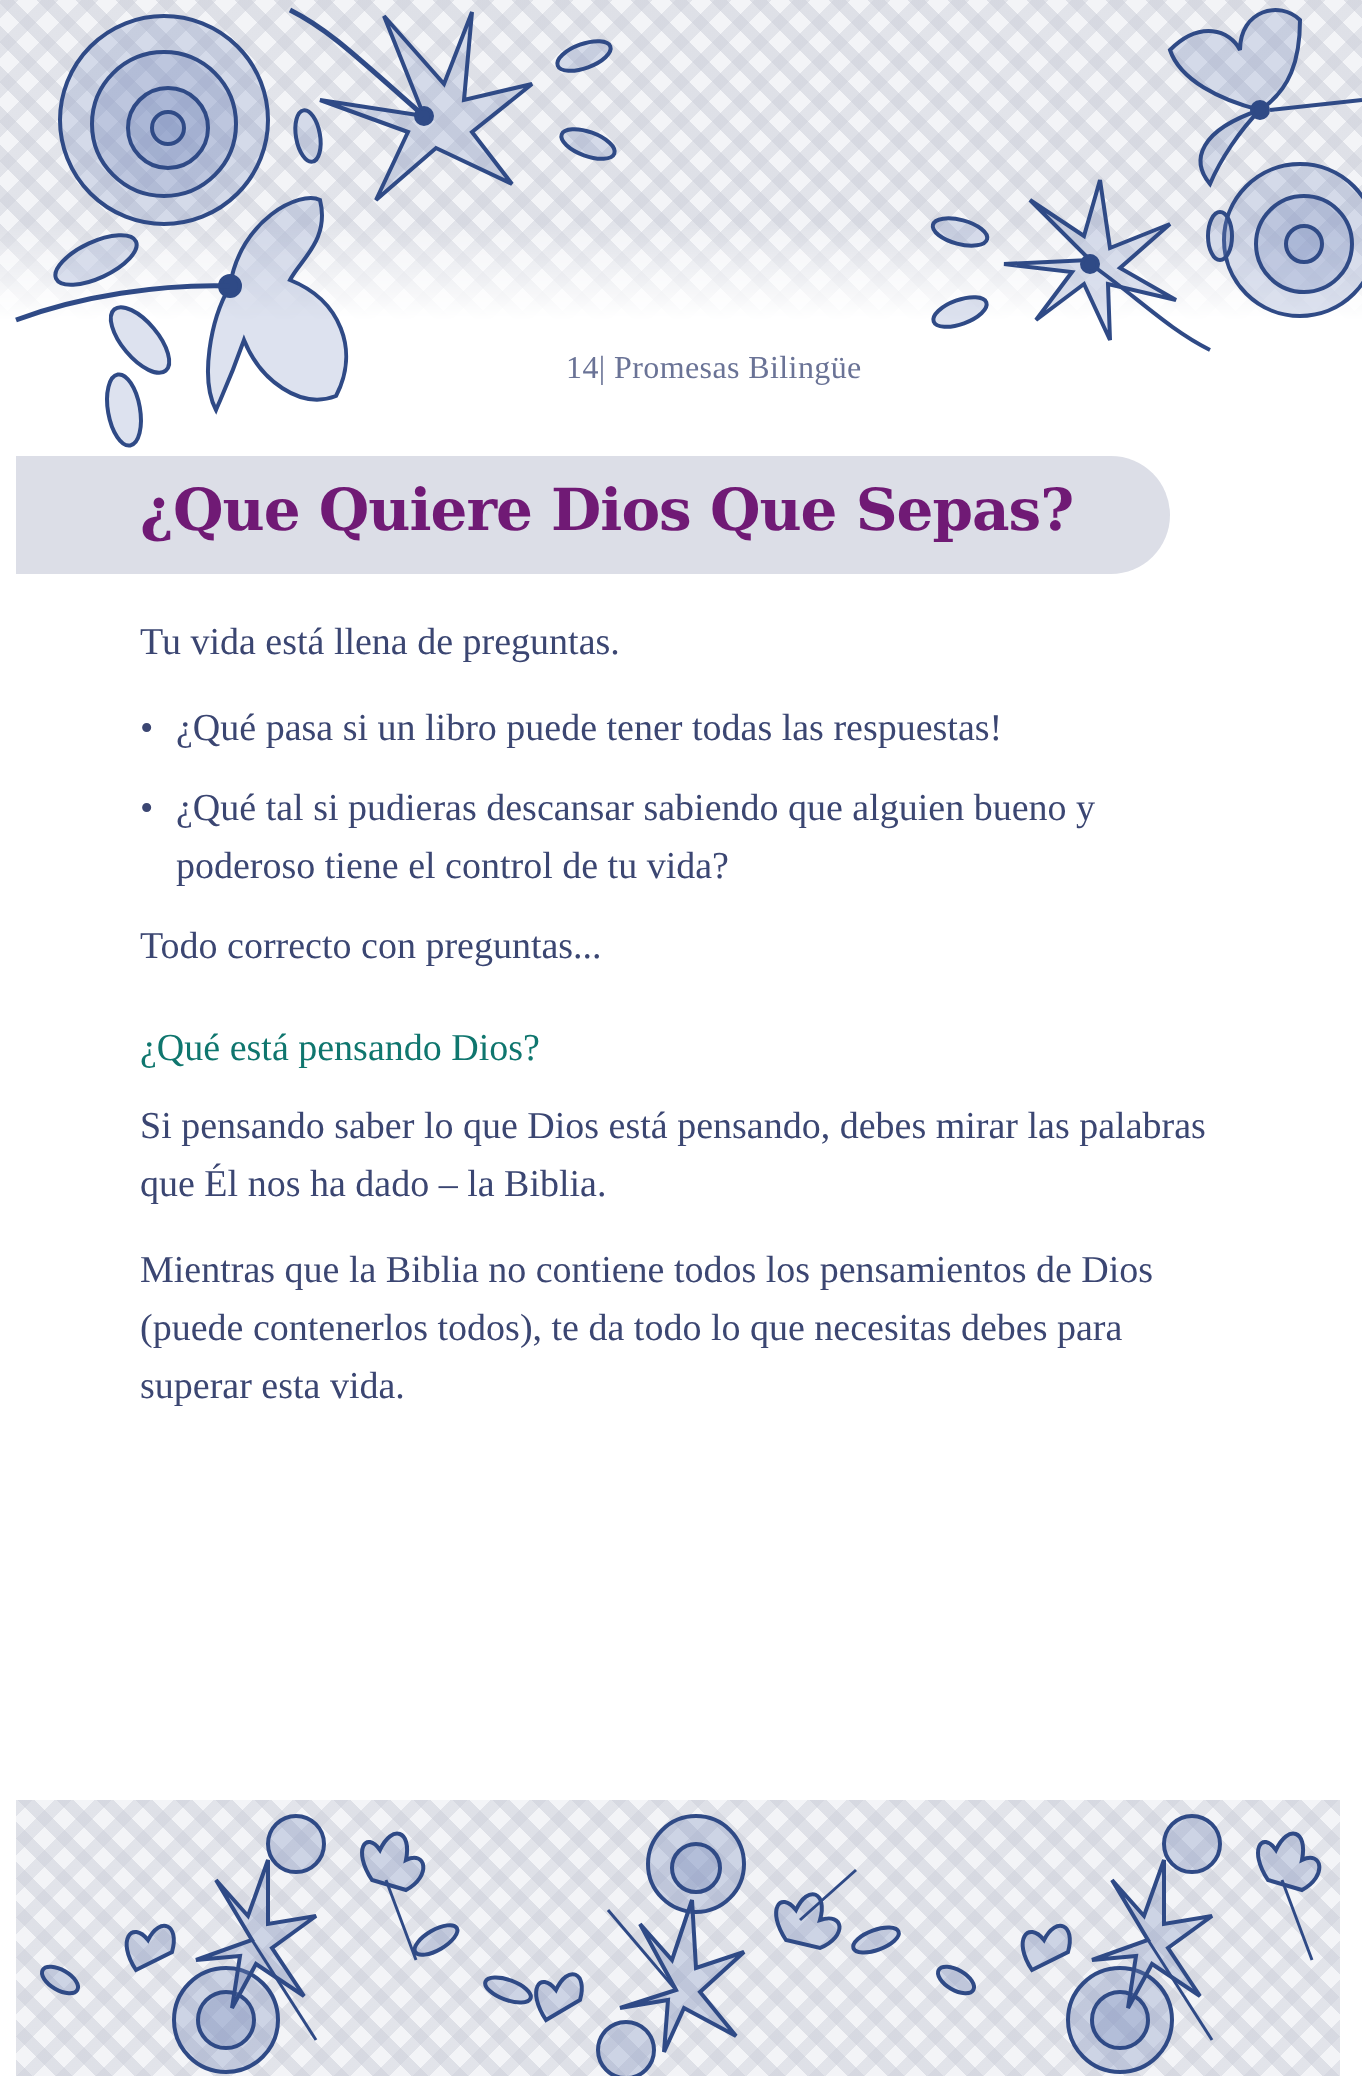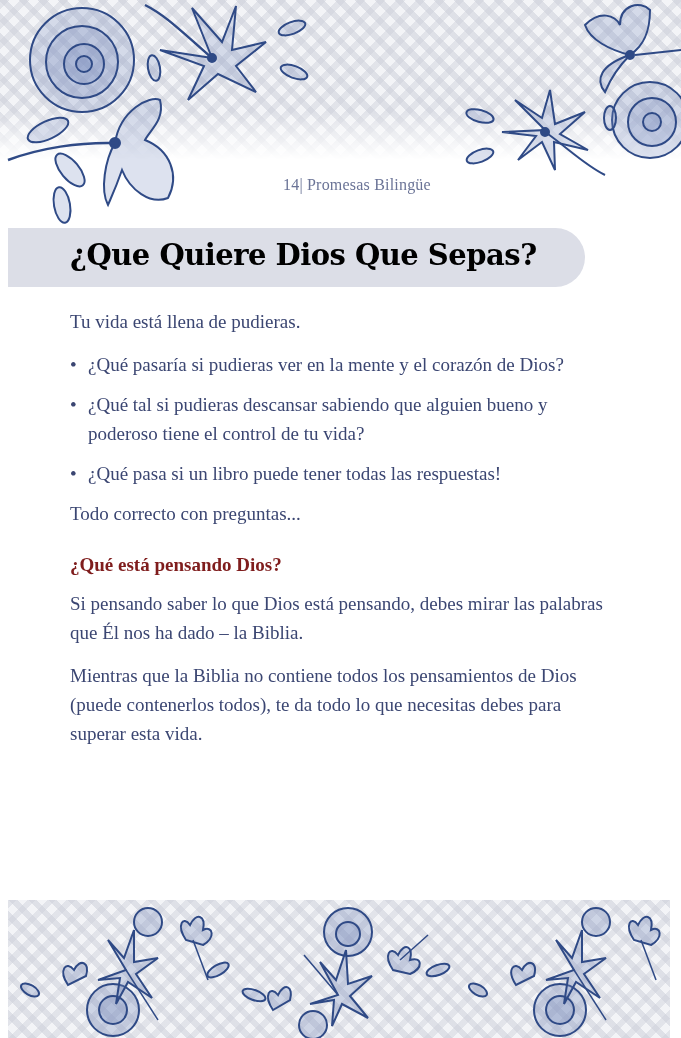--- a/index.html
+++ b/index.html
@@ -13,30 +13,30 @@
       repeating-linear-gradient(-45deg, rgba(205,208,218,0.45) 0 6px, transparent 6px 14px);
   }
   .top-pattern { left:0; top:0; width:681px; height:160px;
     -webkit-mask-image:linear-gradient(to bottom, #000 70%, transparent 100%);
             mask-image:linear-gradient(to bottom, #000 70%, transparent 100%); }
   .bottom-pattern { left:8px; top:900px; width:662px; height:138px; }
   .floral { position:absolute; }
   .running-head { position:absolute; left:283px; top:132px; font-size:16px; color:#6a7396; letter-spacing:0.2px;margin-top:44px; }
   .title-band { position:absolute; left:8px; top:228px; width:577px; height:59px; background:#dcdee7;
                 border-radius:0 30px 30px 0; }
-  .title { position:absolute; left:70px; top:238px; font-size:29px; font-weight:bold; color:#000000;
+  .title { position:absolute; left:70px; top:238px; font-size:29px; font-weight:bold; color:#701a75;
            font-family:"DejaVu Serif","Liberation Serif",serif; letter-spacing:-0.5px; }
   .body { position:absolute; left:70px; top:300px; width:540px; color:#3b4672; font-size:19px; line-height:29px; }
   .body p { margin:0; }
   .p-intro { margin-top:7px !important; }
   .p-gap { margin-top:25px !important; }
   ul { list-style:none; margin:14px 0 0 0; padding:0; }
   li { position:relative; padding-left:18px; margin-bottom:11px; }
   li::before { content:"•"; position:absolute; left:0; top:0; }
-  .subhead { font-weight:bold; color:#7f1d1d; margin-top:22px !important; }
+  .subhead { font-weight:normal; color:#0f766e; margin-top:22px !important; }
   .mt10 { margin-top:10px !important; }
   .mt14 { margin-top:14px !important; }
 </style>
 </head>
 <body>
 
 <div class="pattern top-pattern"></div>
 
 <svg class="floral" style="left:0;top:0" width="320" height="225" viewBox="0 0 320 225">
   <g fill="rgba(120,140,190,0.25)" stroke="#2f4a86" stroke-width="2">
@@ -82,25 +82,24 @@
   <path d="M88 134 C110 150 125 165 145 175" stroke="#2f4a86" stroke-width="2" fill="none"></path>
   <path d="M175 55 L221 50" stroke="#2f4a86" stroke-width="2" fill="none"></path>
 </svg>
 
 <div class="running-head">14| Promesas Bilingüe</div>
 
 <div class="title-band"></div>
 <div class="title">¿Que Quiere Dios Que Sepas?</div>
 
 <div class="body">
-  <p class="p-intro">Tu vida está llena de pudieras.</p>
+  <p class="p-intro">Tu vida está llena de preguntas.</p>
   <ul>
-    <li>¿Qué pasaría si pudieras ver en la mente y el corazón de Dios?</li>
+    <li>¿Qué pasa si un libro puede tener todas las respuestas!</li>
     <li>¿Qué tal si pudieras descansar sabiendo que alguien bueno y poderoso tiene el control de tu vida?</li>
-    <li>¿Qué pasa si un libro puede tener todas las respuestas!</li>
   </ul>
   <p>Todo correcto con preguntas...</p>
   <p class="subhead">¿Qué está pensando Dios?</p>
   <p class="mt10">Si pensando saber lo que Dios está pensando, debes mirar las palabras que Él nos ha dado – la Biblia.</p>
   <p class="mt14">Mientras que la Biblia no contiene todos los pensamientos de Dios (puede contenerlos todos), te da todo lo que necesitas debes para superar esta vida.</p>
 </div>
 
 <div class="pattern bottom-pattern"></div>
 <svg class="floral" style="left:8px;top:900px" width="662" height="138" viewBox="0 0 662 138">
   <g fill="rgba(120,140,190,0.3)" stroke="#2f4a86" stroke-width="2">

